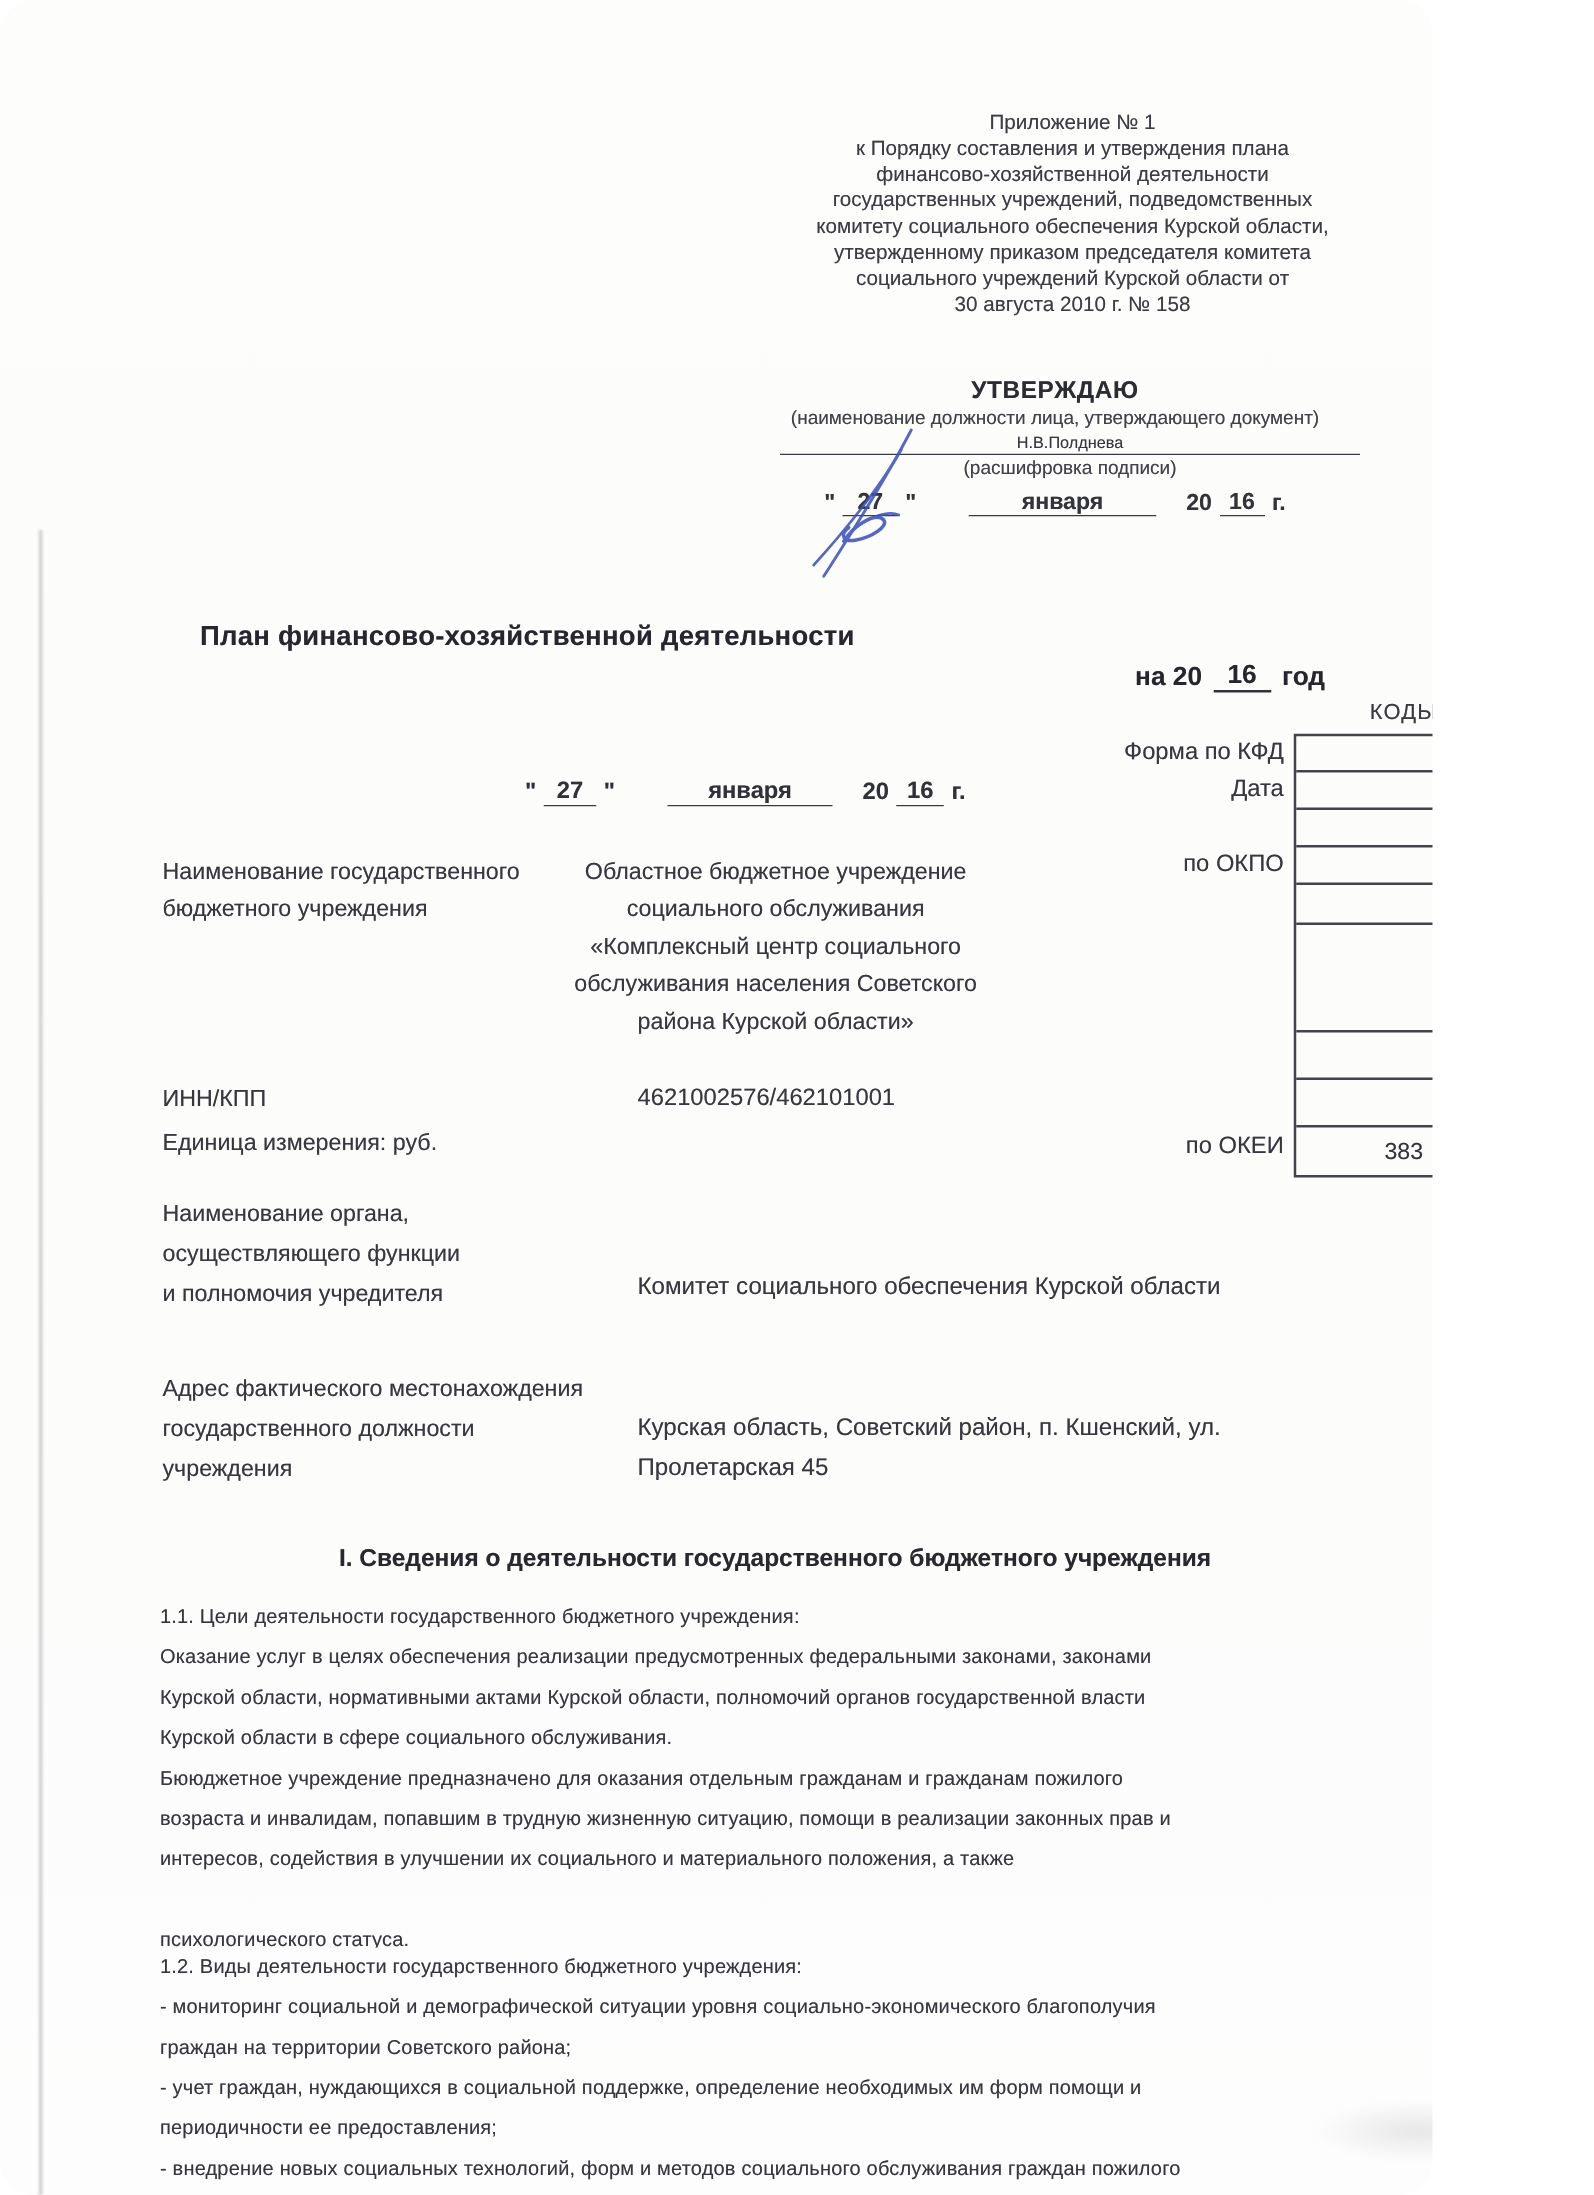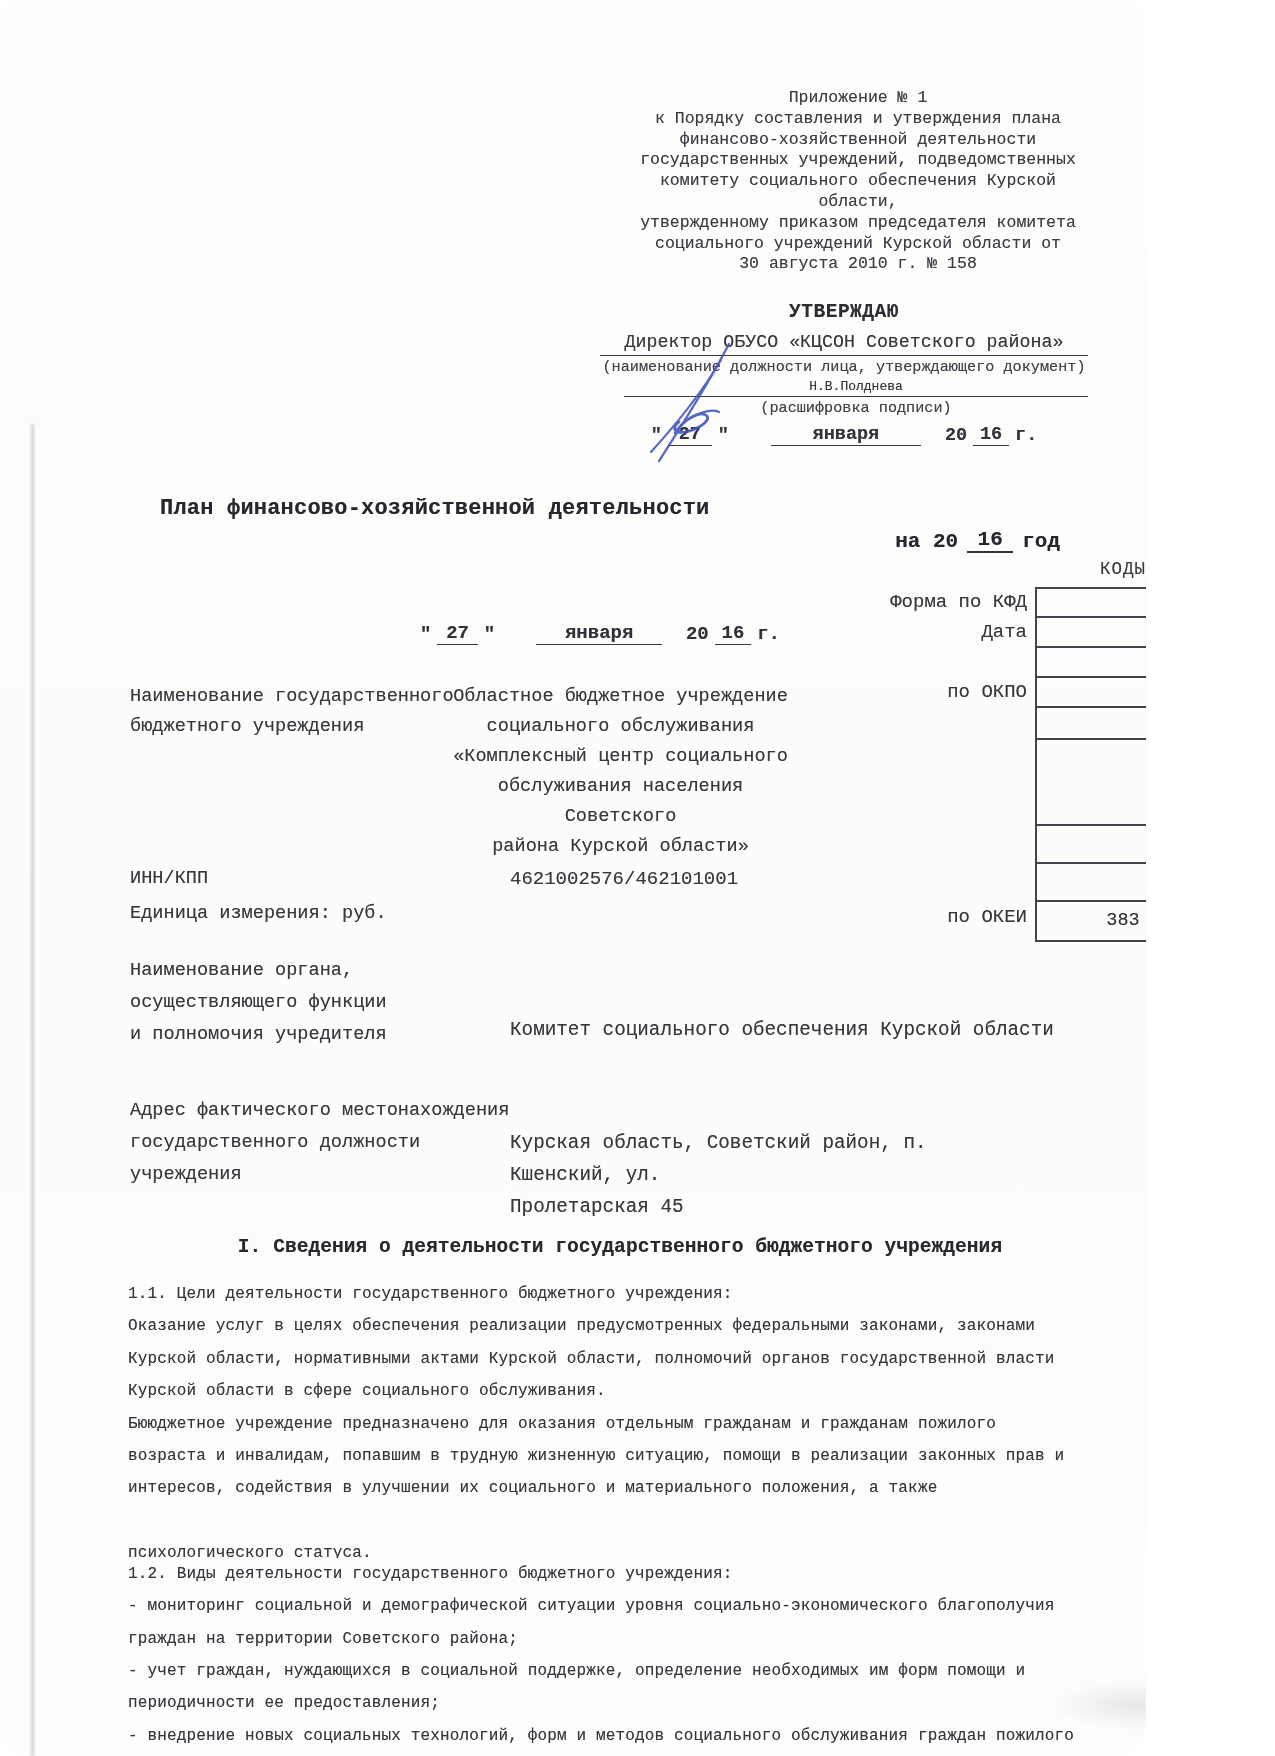--- a/index.html
+++ b/index.html
@@ -1,19 +1,19 @@
 <!DOCTYPE html>
 <html lang="ru"><head>
 <meta charset="utf-8">
 <style>
   html,body{margin:0;padding:0;background:#ffffff;}
   .page{
     position:relative;width:1146px;height:1756px;overflow:hidden;
     background:linear-gradient(180deg,#fdfdfc 0%,#fcfcfb 55%,#fdfdfd 100%);
-    font-family:Liberation Mono, monospace;
+    font-family:Liberation Sans, sans-serif;
     color:#36363e;
     text-shadow:0 0 .5px rgba(60,60,72,.5);
     border-radius:27px;
   }
   .abs{position:absolute;}
   
   .appendix{left:628px;top:88px;width:460px;text-align:center;font-size:16.5px;line-height:20.8px;color:#3c3c45;}
   
   .approve{left:600px;top:301px;width:488px;}
   .approve-title{text-align:center;font-size:19.5px;font-weight:600;letter-spacing:.5px;color:#2c2c34;}
@@ -71,21 +71,20 @@
     <div>финансово-хозяйственной деятельности</div>
     <div>государственных учреждений, подведомственных</div>
     <div>комитету социального обеспечения Курской области,</div>
     <div>утвержденному приказом председателя комитета</div>
     <div>социального учреждений Курской области от</div>
     <div>30 августа 2010 г. № 158</div>
   </div>
 
   <div class="abs approve">
     <div class="approve-title">УТВЕРЖДАЮ</div>
-    <div class="approve-role">Директор ОБУСО «КЦСОН Советского района»</div>
     <div class="small-cap">(наименование должности лица, утверждающего документ)</div>
     <div class="sig-row">
       <div class="sig-col-right">
         <div class="sig-name">Н.В.Полднева</div>
         <div class="small-cap">(расшифровка подписи)</div>
       </div>
     </div>
     <div class="date-row">
       <span>"</span>
       <span class="u du">27</span>

